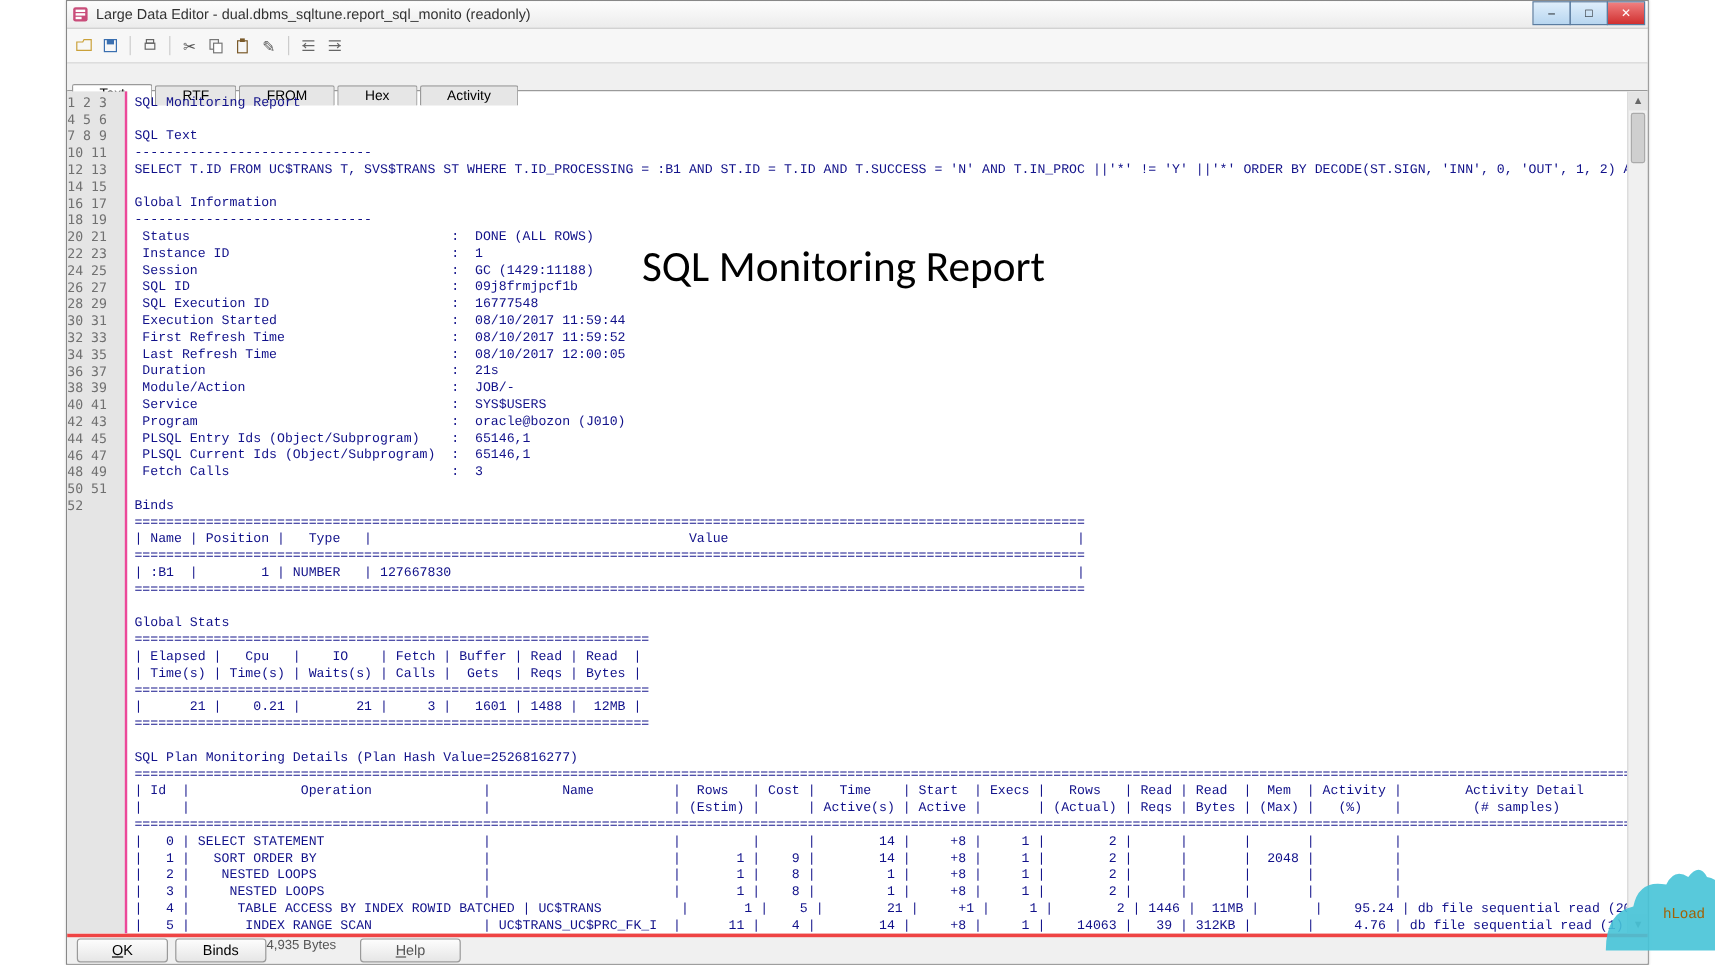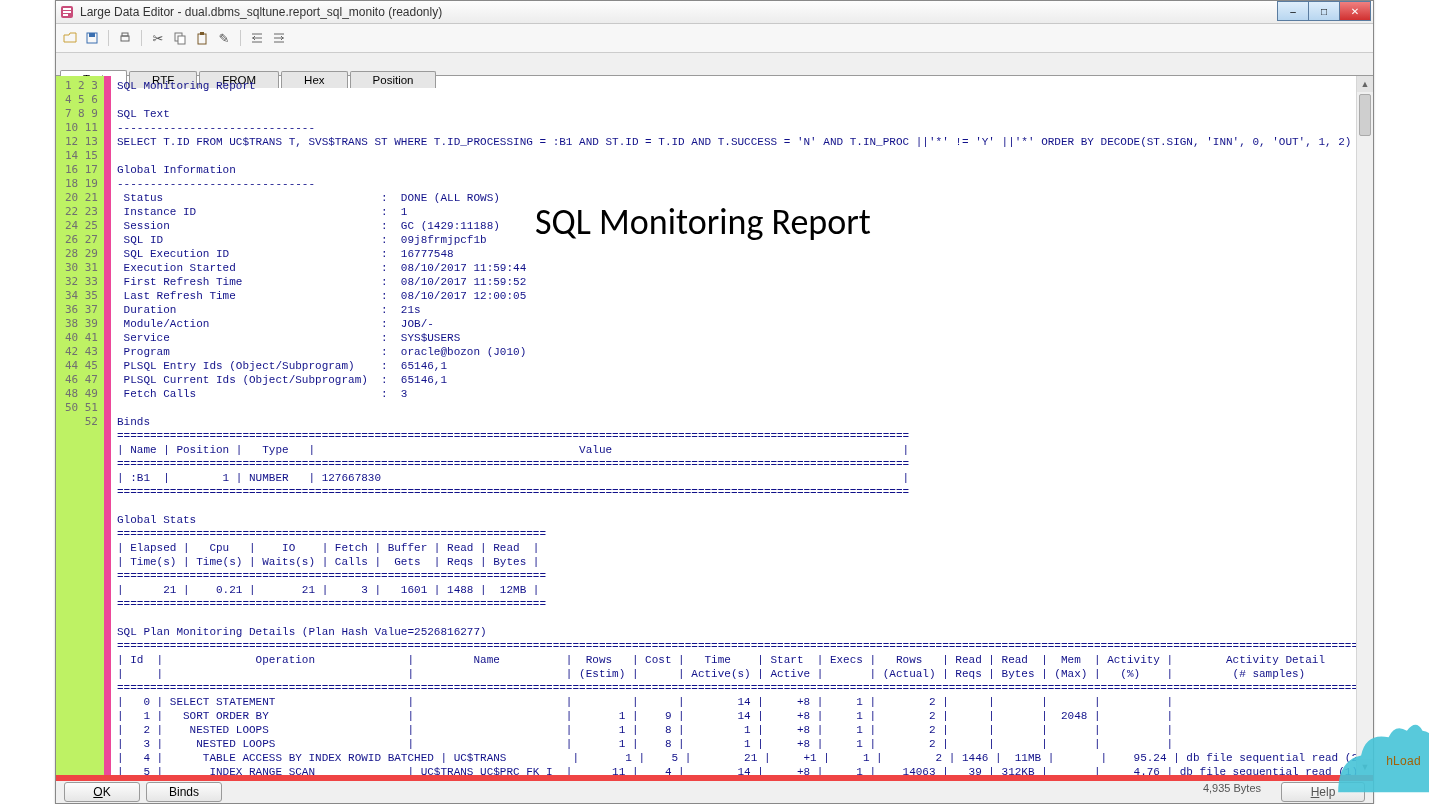--- a/index.html
+++ b/index.html
@@ -10,26 +10,26 @@
   .winbtns{position:absolute;right:2px;top:0;display:flex}
   .winbtn{width:30px;height:18px;border:1px solid #5a7ca0;margin-left:-1px;display:flex;align-items:center;justify-content:center;font-size:10px;background:linear-gradient(#dfeefb,#b8d6f0)}
   .winbtn.close{background:linear-gradient(#f08080,#d03030);color:#fff}
   .toolbar{height:24px;border-bottom:1px solid #ccc;display:flex;align-items:center;padding:2px 6px;gap:6px;background:#f7f7f7}
   .tbicon{width:16px;height:16px;display:inline-flex;align-items:center;justify-content:center;font-size:13px;color:#555}
   .tbsep{width:1px;height:16px;background:#ccc;margin:0 2px}
   .tabs{display:flex;border-bottom:1px solid #9a9a9a;background:#f0f0f0;padding-left:4px;height:22px;align-items:flex-end}
   .tab{border:1px solid #9a9a9a;border-bottom:none;padding:2px 22px;margin-right:2px;background:#e6e6e6;font-size:11.5px;position:relative;top:13px;border-radius:2px 2px 0 0}
   .tab.active{background:#fff;border-bottom:1px solid #fff}
   .body{flex:1;display:flex;position:relative;overflow:hidden}
-  .gutter{width:42px;background:#bef264;border-right:7px solid #ec4899;text-align:right;padding:3px 6px 3px 0;font:11px/14px Consolas,monospace;color:#707070;user-select:none;overflow:hidden}
+  .gutter{width:42px;background:#e5e5e5;border-right:2px solid #ec4899;padding:3px 6px 3px 0;font:11px/14px Consolas,monospace;color:#707070;user-select:none;overflow:hidden}
   .editor{flex:1;padding:3px 6px;font:11px/14px Consolas,"Courier New",monospace;color:#11118a;white-space:pre;overflow:hidden}
   .vscroll{width:16px;background:#f0f0f0;border-left:1px solid #d6d6d6;position:relative}
   .vscroll .arrow{height:16px;display:flex;align-items:center;justify-content:center;font-size:9px;color:#666;background:#e4e4e4}
   .vscroll .thumb{position:absolute;left:2px;right:2px;top:18px;height:40px;background:#cfcfcf;border:1px solid #aaa;border-radius:2px}
-  .statusbar{height:22px;border-top:6px solid #ef4444;background:#f0f0f0;display:flex;align-items:center;padding:0 8px;justify-content:space-between}
+  .statusbar{height:22px;border-top:3px solid #ef4444;background:#f0f0f0;display:flex;align-items:center;padding:0 8px;}
   .btnrow{display:flex;gap:6px}
   .btn{border:1px solid #9a9a9a;background:linear-gradient(#fdfdfd,#e6e6e6);padding:2px 14px;border-radius:3px;font-size:12px;min-width:46px;text-align:center}
   .status-right{display:flex;gap:20px;color:#555;font-size:11px}
   .overlay{position:absolute;left:535px;top:198px;font:400 36px/1.35 Calibri,Arial,sans-serif;color:#000;pointer-events:none;white-space:nowrap}
   .bear{position:absolute;right:-10px;bottom:6px;width:110px;height:85px;pointer-events:none;opacity:.9}
   .bearlbl{position:absolute;right:8px;bottom:36px;color:#a16207;font:12px Arial;letter-spacing:.3px}
 </style>
 </head>
 <body>
 
@@ -99,21 +99,21 @@
           <path d="M9 5l2 2-2 2" fill="none" stroke="#666"></path>
         </svg>
       </span>
   </div>
 
   <div class="tabs">
     <div class="tab active">Text</div>
     <div class="tab">RTF</div>
     <div class="tab">FROM</div>
     <div class="tab">Hex</div>
-    <div class="tab">Position</div>
+    <div class="tab">Activity</div>
   </div>
 
   <div class="body">
     <div class="gutter" id="gutter">1
 2
 3
 4
 5
 6
 7

